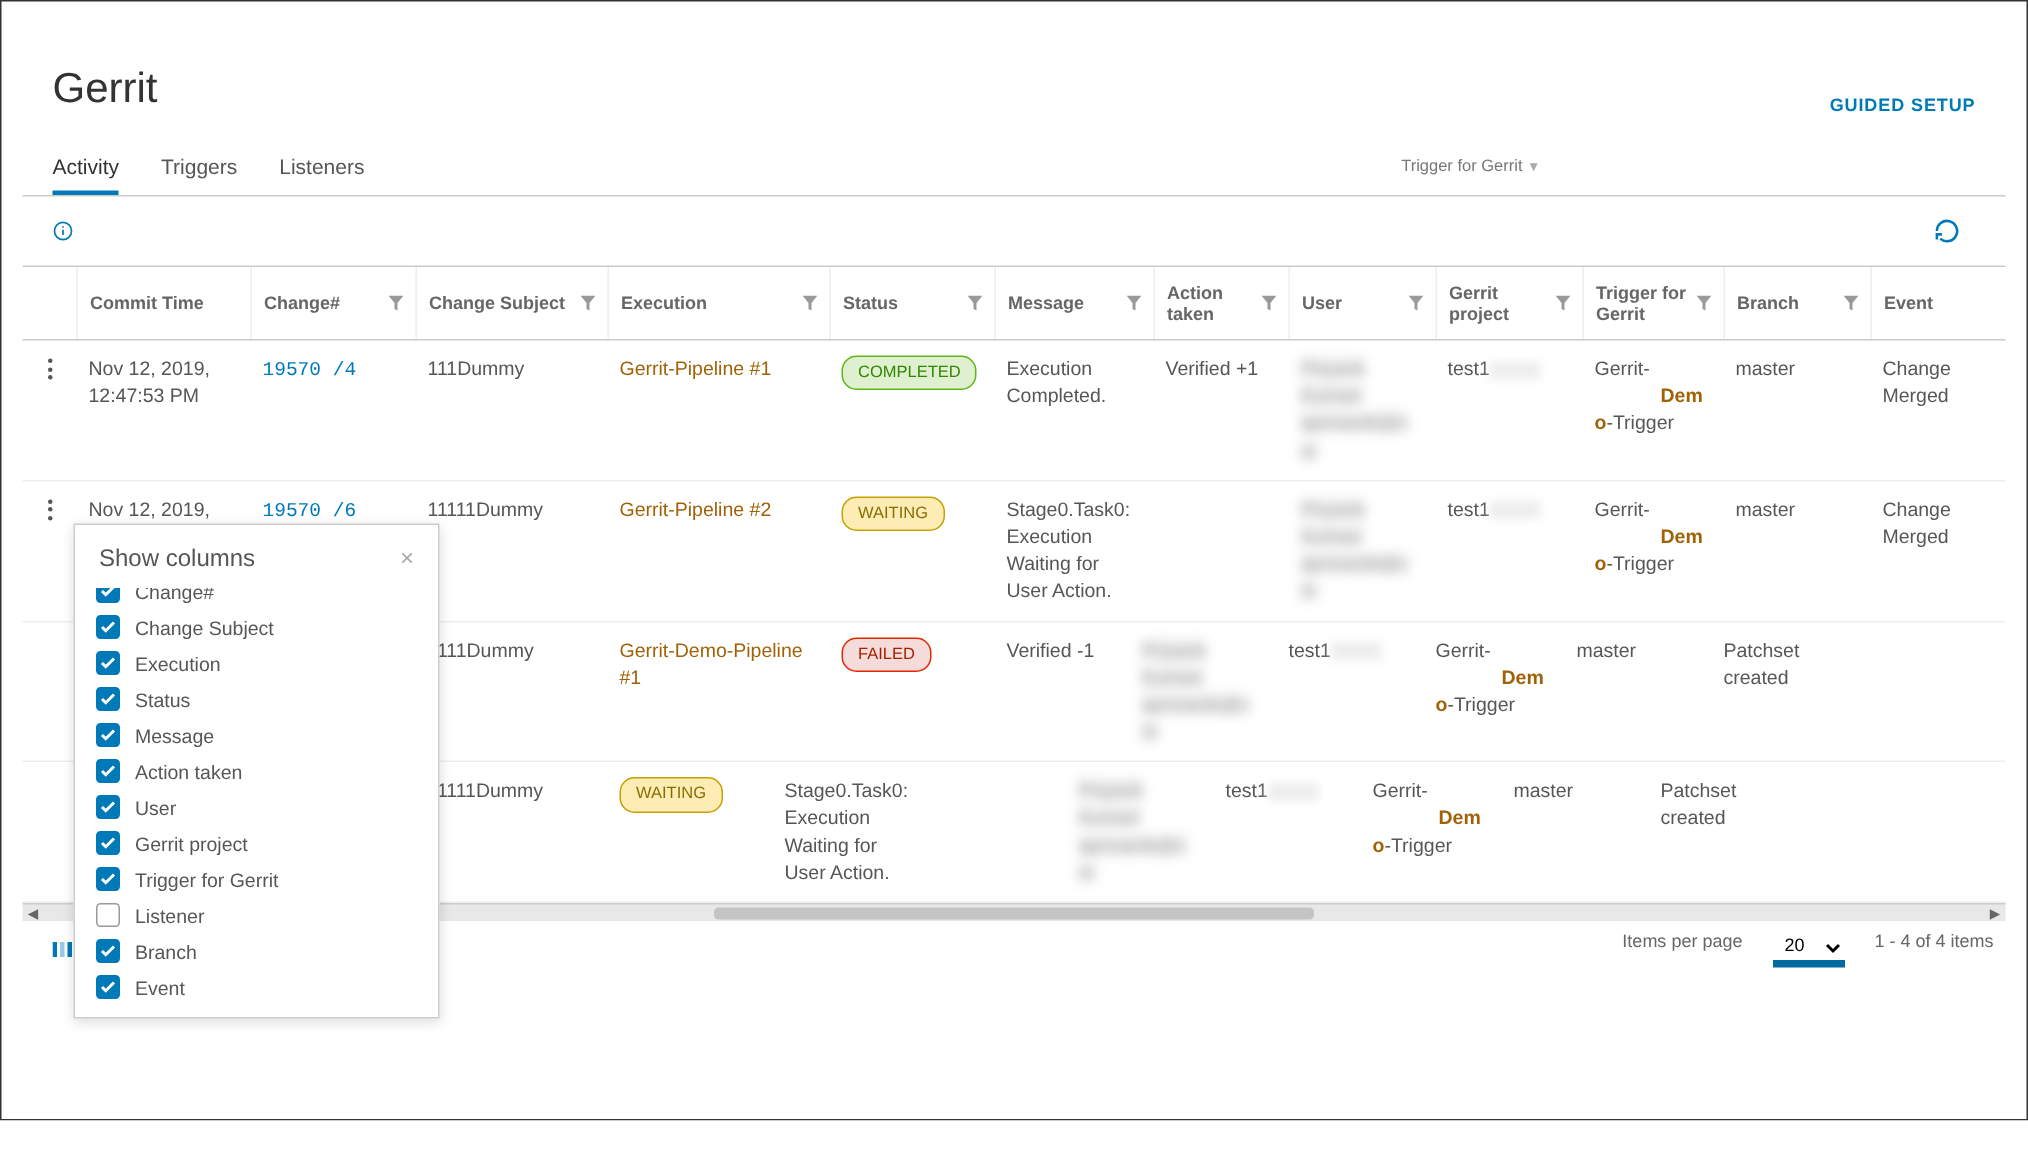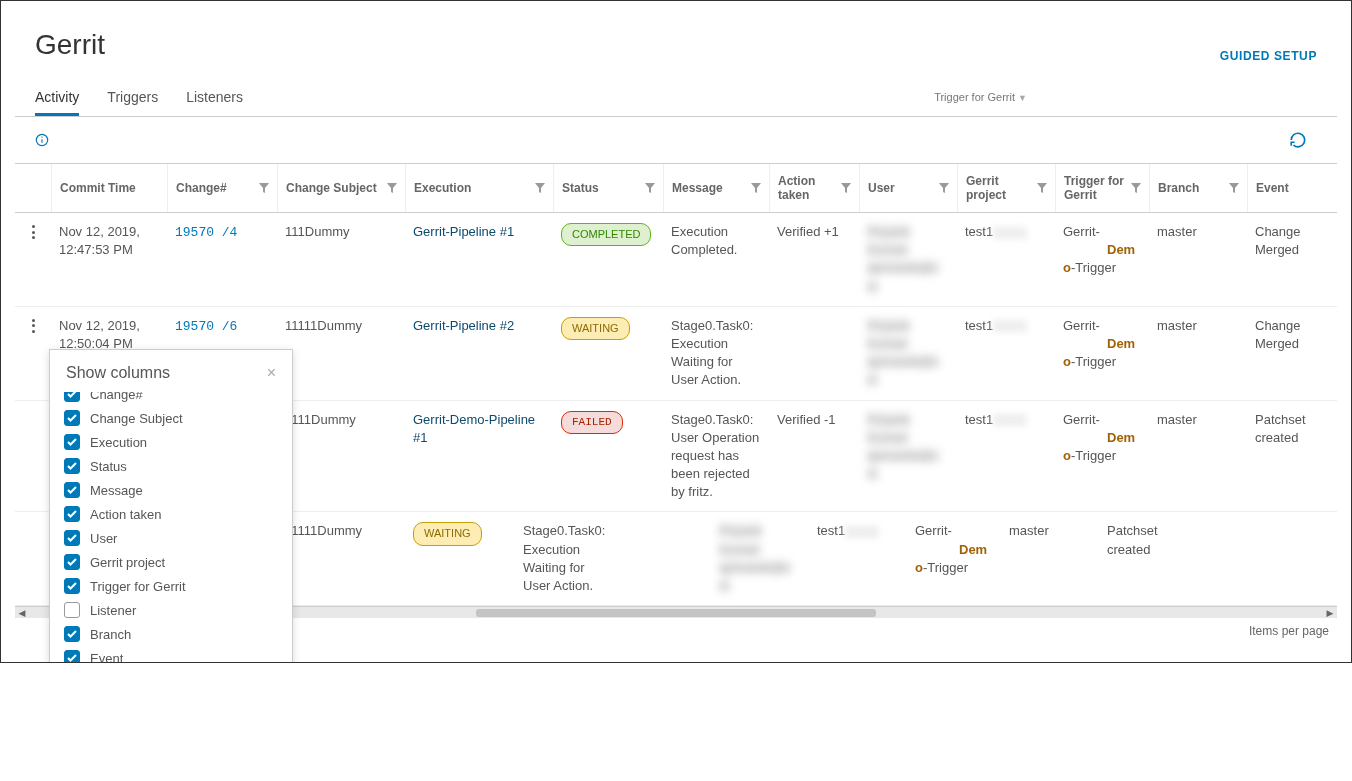--- a/index.html
+++ b/index.html
@@ -1,17 +1,17 @@
 <!DOCTYPE html>
 <html><head>
 <meta charset="utf-8">
 <style>
 * { box-sizing: border-box; margin: 0; padding: 0; }
 body { font-family: -apple-system, BlinkMacSystemFont, "Segoe UI", Arial, sans-serif; font-size: 13px; color: #565656; background: #fff; }
-.page { border: 1px solid #333; width: 1352px; height: 663px; position: relative; overflow: hidden; padding: 0 14px; }
+.page { border: 1px solid #333; width: 1352px; height: 747px; position: relative; overflow: hidden; padding: 14px 14px; }
 
 .header { display: flex; justify-content: space-between; align-items: flex-start; padding: 28px 20px 0 20px; }
 .title { font-size: 28px; font-weight: 400; color: #333; }
 .guided { color: #0079b8; font-size: 12px; font-weight: 600; letter-spacing: 0.6px; margin-top: 20px; cursor: pointer; }
 
 .tabs { padding: 0 20px; margin-top: 26px; border-bottom: 1px solid #ccc; display: flex; gap: 28px; position: relative; }
 .tab { padding: 0 0 8px 0; font-size: 14px; color: #565656; cursor: pointer; border-bottom: 3px solid transparent; }
 .tab.active { color: #333; border-bottom: 3px solid #0079b8; }
 .tab-label { font-size: 11px; color: #777; position: absolute; right: 310px; top: 2px; }
 
@@ -41,39 +41,39 @@
 .col-branch { width: 98px; flex-shrink: 0; }
 .col-event { width: 78px; flex-shrink: 0; }
 
 .grid-body { }
 .row { display: flex; border-bottom: 1px solid #eee; }
 .cell { padding: 10px 8px; font-size: 13px; color: #565656; line-height: 1.4; word-wrap: break-word; }
 .cell.col-actions { display: flex; align-items: flex-start; justify-content: center; padding-top: 12px; }
 .dots { width: 3px; height: 14px; display: flex; flex-direction: column; justify-content: space-between; cursor: pointer; }
 .dots span { width: 3px; height: 3px; background: #565656; border-radius: 50%; display: block; }
 .link { color: #0079b8; cursor: pointer; font-family: Liberation Mono, monospace; }
-.plink { color: #0c4a6e; cursor: pointer; }
+.plink { color: #a16207; cursor: pointer; }
 
 .badge { display: inline-block; padding: 3px 10px; border-radius: 10px; font-size: 11px; font-weight: 500; }
 .badge-completed { background: #dff0d0; border: 1px solid #5eb715; color: #318700; }
 .badge-waiting { background: #feecb5; border: 1px solid #c5a100; color: #8a6d00; }
-.badge-failed { background: #f5dbd9; border: 1px solid #e62700; color: #a32100; font-family: Liberation Mono, monospace; }
+.badge-failed { background: #f5dbd9; border: 1px solid #e62700; color: #a32100; }
 
 .blur { filter: blur(4px); color: #999; background: #f0f0f0; }
 .project-blur { display: inline-block; width: 34px; height: 12px; background: #eee; filter: blur(3px); vertical-align: middle; }
 .bold-part { color: #a16207; font-weight: 600; margin-left: 44px; }
 
 .grid-scroll { position: relative; height: 12px; background: #e8e8e8; border-top: 1px solid #ccc; display: flex; align-items: center; }
 .scroll-arrow { width: 14px; height: 12px; display: flex; align-items: center; justify-content: center; font-size: 9px; color: #666; cursor: pointer; }
 .scroll-thumb { position: absolute; left: 50%; transform: translateX(-50%); width: 400px; height: 8px; background: #c4c4c4; border-radius: 3px; }
 
 .footer { display: flex; align-items: center; justify-content: space-between; padding: 6px 8px 6px 20px; font-size: 12px; color: #666; }
 .col-toggle { width: 14px; height: 14px; color: #0079b8; cursor: pointer; }
-.footer-right { display: flex; align-items: center; gap: 20px; flex-direction: column; }
-.pp-select { border: none; border-bottom: 1px solid #0369a1; font-size: 12px; padding: 2px 4px; width: 48px; background: transparent; }
+.footer-right { display: flex; align-items: flex-start; gap: 20px; }
+.pp-select { border: none; border-bottom: 5px solid #0369a1; font-size: 12px; padding: 2px 4px; width: 48px; background: transparent; }
 
 .popover { position: absolute; top: 348px; left: 48px; width: 244px; background: #fff; border: 1px solid #ccc; box-shadow: 0 2px 8px rgba(0,0,0,0.15); z-index: 100; }
 .pop-head { display: flex; justify-content: space-between; align-items: center; padding: 14px 16px 10px; }
 .pop-title { font-size: 16px; color: #565656; }
 .pop-close { font-size: 16px; color: #aaa; cursor: pointer; }
 .pop-body { max-height: 296px; overflow-y: auto; padding: 0 14px 8px; position: relative; }
 .check-row { display: flex; align-items: center; padding: 4px 0; font-size: 13px; color: #565656; cursor: pointer; }
 .chk { width: 16px; height: 16px; border: 1px solid #999; border-radius: 3px; margin-right: 10px; display: flex; align-items: center; justify-content: center; flex-shrink: 0; }
 .chk.checked { background: #0079b8; border-color: #0079b8; }
 .chk.checked svg { width: 10px; height: 10px; fill: #fff; }
@@ -234,21 +234,20 @@
     <div class="cell col-branch">master</div>
     <div class="cell col-event">Change Merged</div>
         </div>
         <div class="row">
     <div class="cell col-actions"></div>
     <div class="cell col-commit"></div>
     <div class="cell col-change"><span class="link"></span></div>
     <div class="cell col-subject">1111Dummy</div>
     <div class="cell col-exec"><span class="plink">Gerrit-Demo-Pipeline #1</span></div>
     <div class="cell col-status"><span class="badge badge-failed">FAILED</span></div>
-    <div class="cell col-msg">Stage0.Task0: User Operation request has been rejected by fritz.</div>
     <div class="cell col-action">Verified -1</div>
     <div class="cell col-user"><span class="blur">Priyank Kumari aprivanik@vm</span></div>
     <div class="cell col-project">test1<span class="project-blur"></span></div>
     <div class="cell col-trigger">Gerrit-<span class="bold-part">Demo</span>-Trigger</div>
     <div class="cell col-branch">master</div>
     <div class="cell col-event">Patchset created</div>
         </div>
         <div class="row">
     <div class="cell col-actions"></div>
     <div class="cell col-commit"></div>

